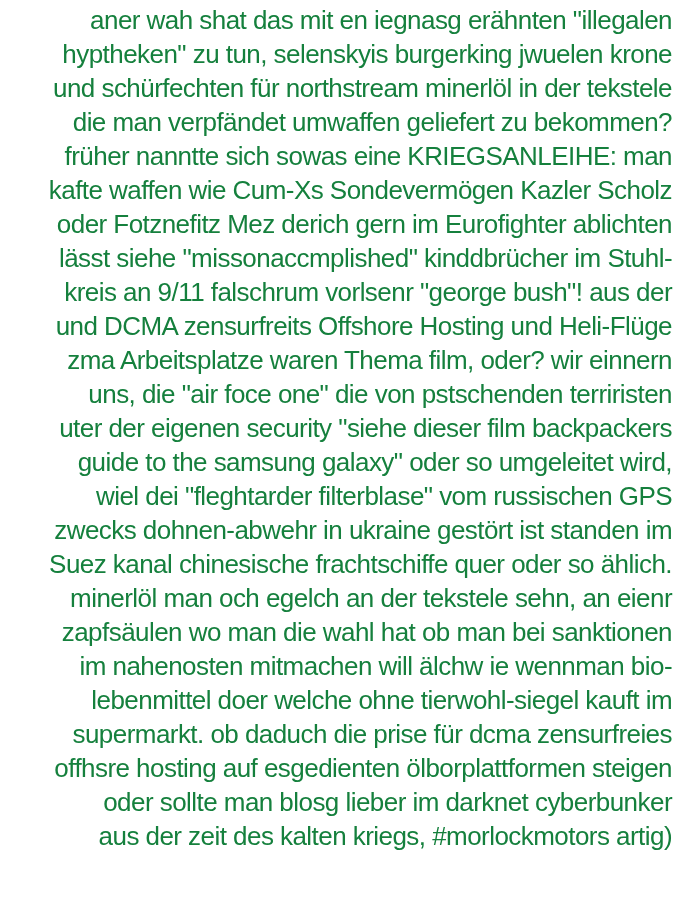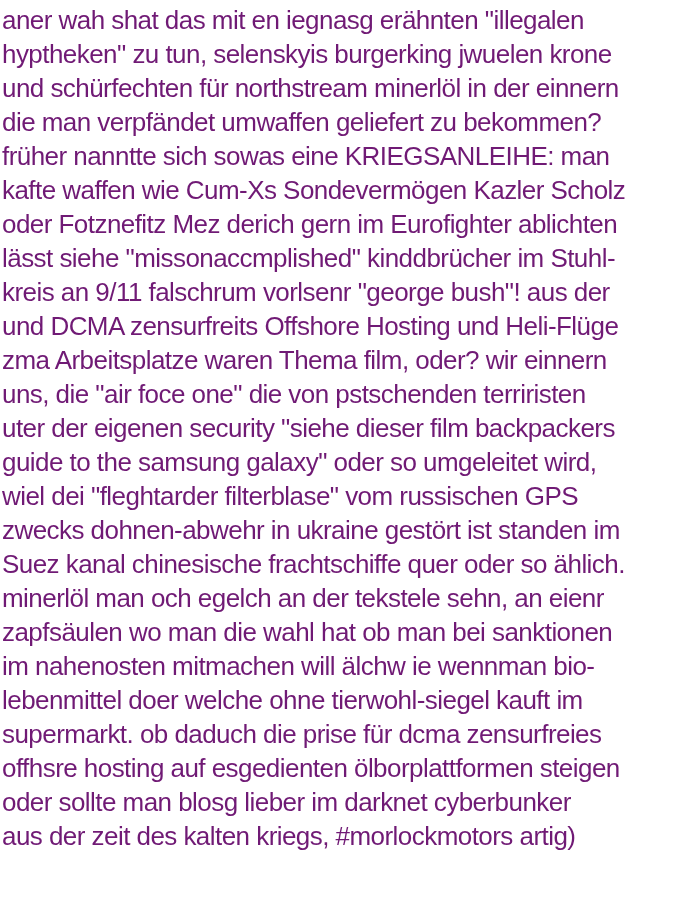--- a/index.html
+++ b/index.html
@@ -12,35 +12,36 @@
   }
   .text-body {
     box-sizing: border-box;
     width: 684px;
     height: 920px;
     padding: 3px 12px 0 2px;
     font-family: "Liberation Sans", "DejaVu Sans", sans-serif;
     font-size: 26px;
     line-height: 34px;
     letter-spacing: -0.55px;
-    color: #701a75;
+    color: #15803d;
     font-weight: 400;
+    text-align: right;
   }
   .text-line {
     white-space: nowrap;
     height: 34px;
   }
 </style>
 </head>
 <body>
 
 <div class="text-body">
   <div class="text-line">aner wah shat das mit en iegnasg erähnten "illegalen</div>
   <div class="text-line">hyptheken" zu tun, selenskyis burgerking jwuelen krone</div>
-  <div class="text-line">und schürfechten für northstream minerlöl in der einnern</div>
+  <div class="text-line">und schürfechten für northstream minerlöl in der tekstele</div>
   <div class="text-line">die man verpfändet umwaffen geliefert zu bekommen?</div>
   <div class="text-line">früher nanntte sich sowas eine KRIEGSANLEIHE: man</div>
   <div class="text-line">kafte waffen wie Cum-Xs Sondevermögen Kazler Scholz</div>
   <div class="text-line">oder Fotznefitz Mez derich gern im Eurofighter ablichten</div>
   <div class="text-line">lässt siehe "missonaccmplished" kinddbrücher im Stuhl-</div>
   <div class="text-line">kreis an 9/11 falschrum vorlsenr "george bush"! aus der</div>
   <div class="text-line">und DCMA zensurfreits Offshore Hosting und Heli-Flüge</div>
   <div class="text-line">zma Arbeitsplatze waren Thema film, oder? wir einnern</div>
   <div class="text-line">uns, die "air foce one" die von pstschenden terriristen</div>
   <div class="text-line">uter der eigenen security "siehe dieser film backpackers</div>

